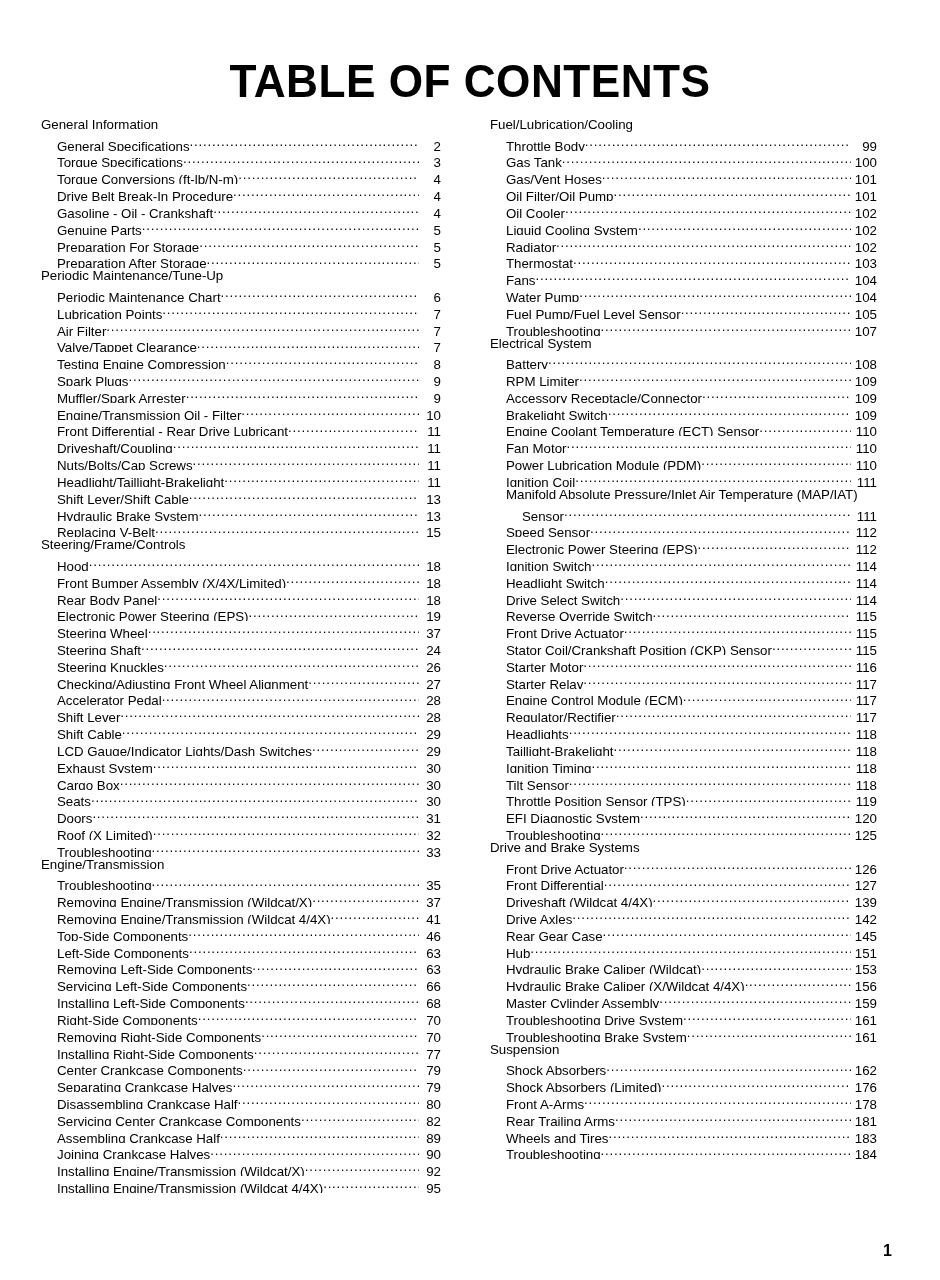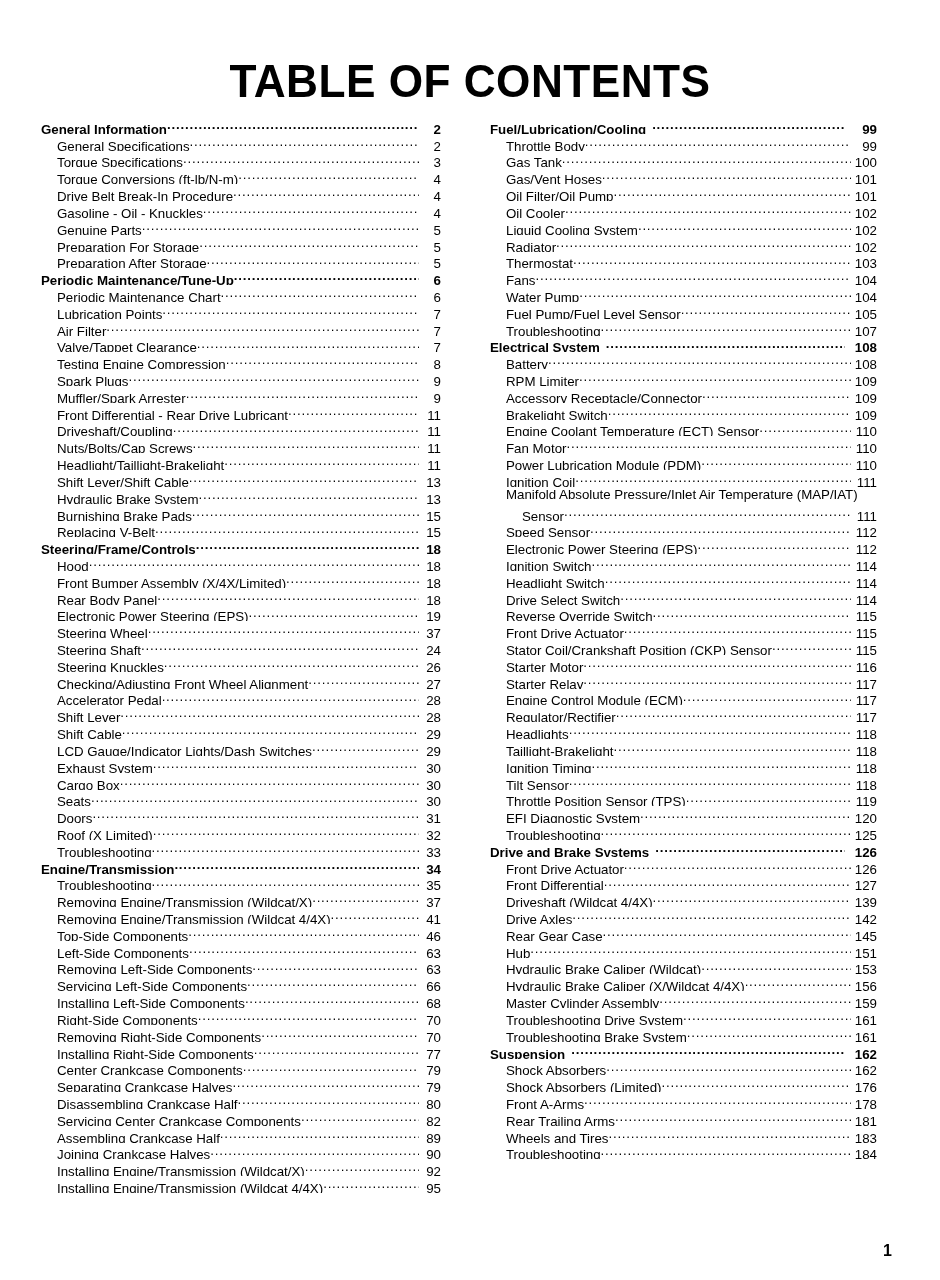--- a/index.html
+++ b/index.html
@@ -87,21 +87,21 @@
     line-height: 16.82px;
     white-space: nowrap;
   }
   .entry .pageno {
     flex: 0 0 auto;
     text-align: right;
     font-variant-numeric: tabular-nums;
   }
 
   
-  .entry.level-1 { font-weight: bold; }
+  .entry.level-1 { font-weight: normal; flex-direction: column; }
   .entry.level-1 .leader::after { font-weight: bold; }
   .entry.level-2 { font-weight: normal; }
 
   
   .toc-col.left .entry.level-1 { padding-left: 0px; }
   .toc-col.left .entry.level-2 { padding-left: 16px; }
   .toc-col.left .entry .pageno { width: 18px; padding-left: 4px; }
 
   
   .toc-col.right .entry.level-1 { padding-left: 0px; gap: 6px; }
@@ -147,21 +147,21 @@
           <span class="label">Torque Conversions (ft-lb/N-m)</span>
           <span class="leader"></span>
           <span class="pageno">4</span>
         </div>
         <div class="entry level-2">
           <span class="label">Drive Belt Break-In Procedure</span>
           <span class="leader"></span>
           <span class="pageno">4</span>
         </div>
         <div class="entry level-2">
-          <span class="label">Gasoline - Oil - Knuckles</span>
+          <span class="label">Gasoline - Oil - Crankshaft</span>
           <span class="leader"></span>
           <span class="pageno">4</span>
         </div>
         <div class="entry level-2">
           <span class="label">Genuine Parts</span>
           <span class="leader"></span>
           <span class="pageno">5</span>
         </div>
         <div class="entry level-2">
           <span class="label">Preparation For Storage</span>
@@ -207,20 +207,25 @@
           <span class="label">Spark Plugs</span>
           <span class="leader"></span>
           <span class="pageno">9</span>
         </div>
         <div class="entry level-2">
           <span class="label">Muffler/Spark Arrester</span>
           <span class="leader"></span>
           <span class="pageno">9</span>
         </div>
         <div class="entry level-2">
+          <span class="label">Engine/Transmission Oil - Filter</span>
+          <span class="leader"></span>
+          <span class="pageno">10</span>
+        </div>
+        <div class="entry level-2">
           <span class="label">Front Differential - Rear Drive Lubricant</span>
           <span class="leader"></span>
           <span class="pageno">11</span>
         </div>
         <div class="entry level-2">
           <span class="label">Driveshaft/Coupling</span>
           <span class="leader"></span>
           <span class="pageno">11</span>
         </div>
         <div class="entry level-2">
@@ -235,25 +240,20 @@
         </div>
         <div class="entry level-2">
           <span class="label">Shift Lever/Shift Cable</span>
           <span class="leader"></span>
           <span class="pageno">13</span>
         </div>
         <div class="entry level-2">
           <span class="label">Hydraulic Brake System</span>
           <span class="leader"></span>
           <span class="pageno">13</span>
-        </div>
-        <div class="entry level-2">
-          <span class="label">Burnishing Brake Pads</span>
-          <span class="leader"></span>
-          <span class="pageno">15</span>
         </div>
         <div class="entry level-2">
           <span class="label">Replacing V-Belt</span>
           <span class="leader"></span>
           <span class="pageno">15</span>
         </div>
         <div class="entry level-1">
           <span class="label">Steering/Frame/Controls</span>
           <span class="leader"></span>
           <span class="pageno">18</span>

